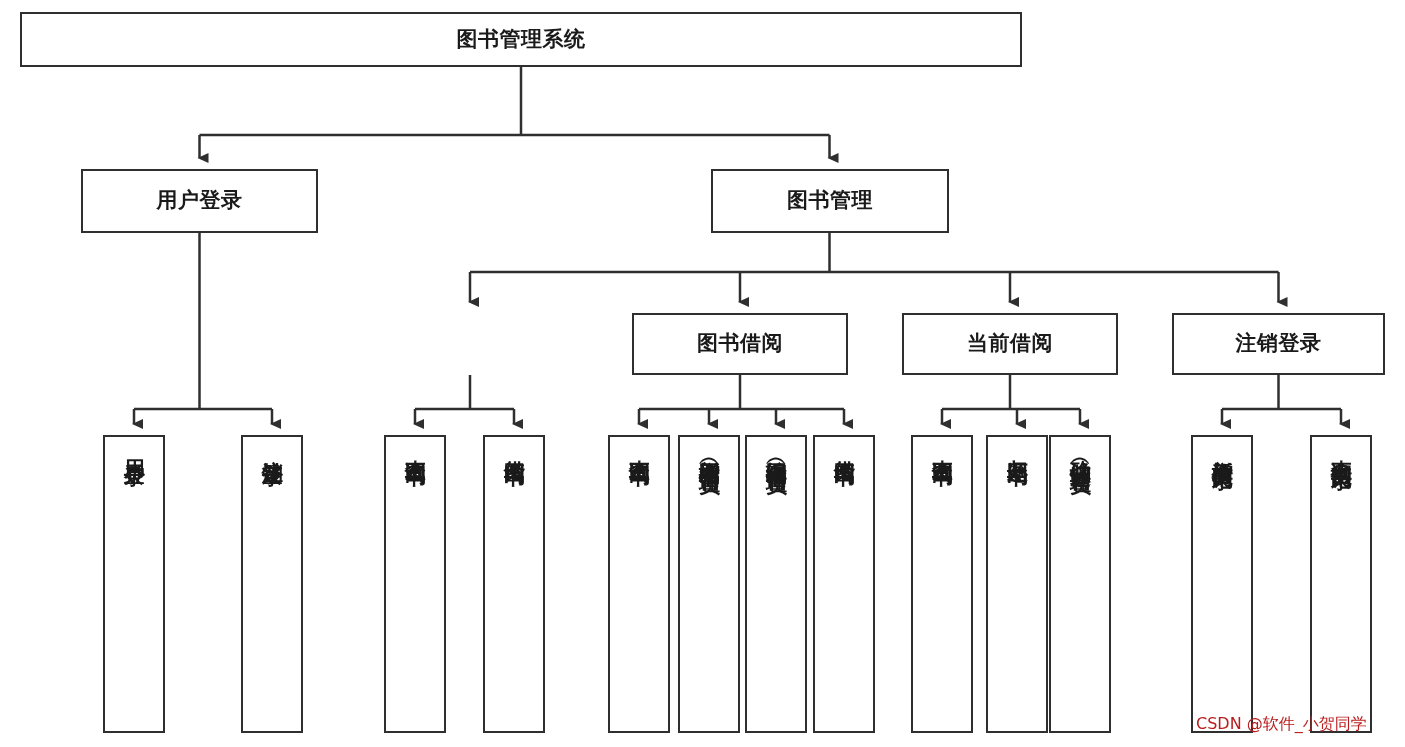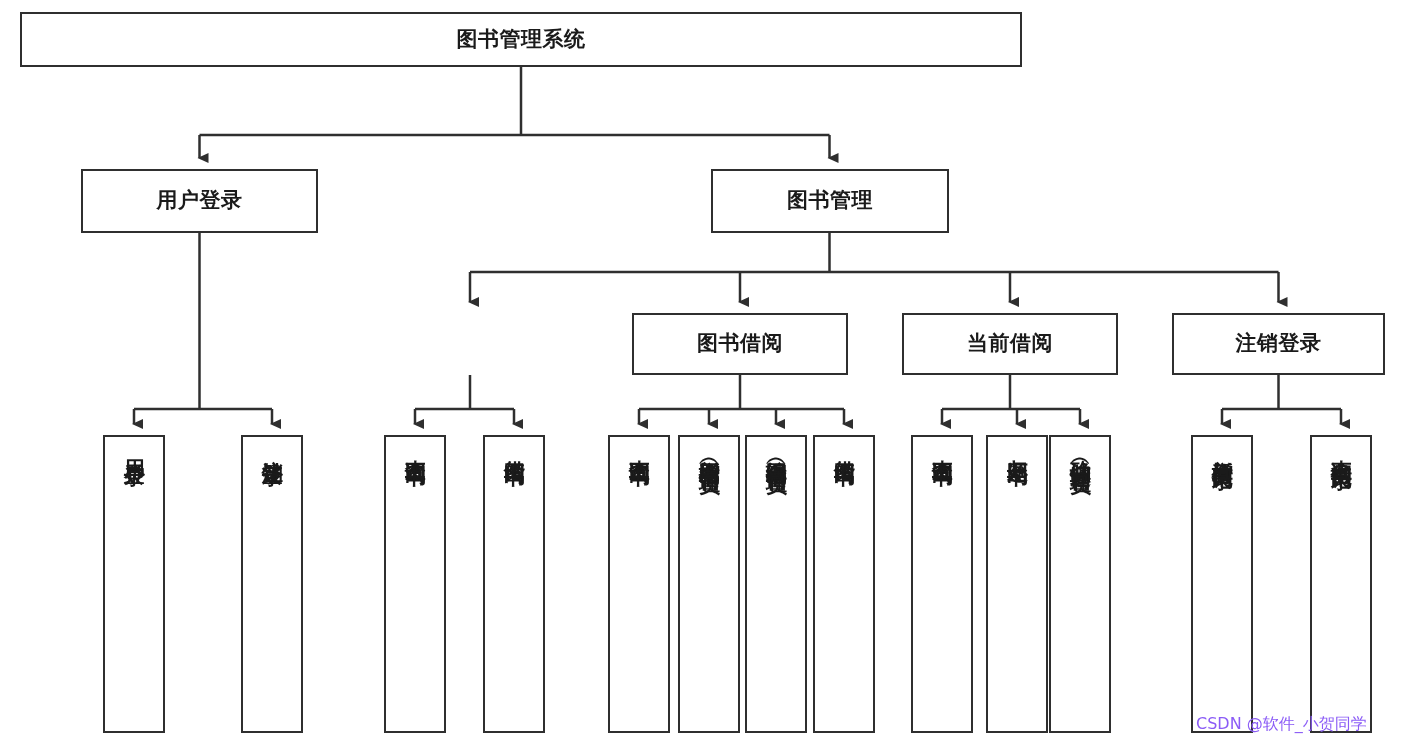--- a/index.html
+++ b/index.html
@@ -57,21 +57,21 @@
     writing-mode: vertical-rl;
     text-orientation: upright;
     font-size: 21px;
     line-height: 1.0;
     letter-spacing: 2px;
     white-space: nowrap;
   }
   .watermark {
     position: absolute;
     font-size: 16px;
-    color: #8b5cf6;
+    color: #b91c1c;
     white-space: nowrap;
     font-family: "DejaVu Sans", "Liberation Sans", sans-serif;
   }
 </style>
 </head>
 <body>
 
 <div id="canvas">
 
   <svg id="wires" viewBox="0 0 1405 747">

